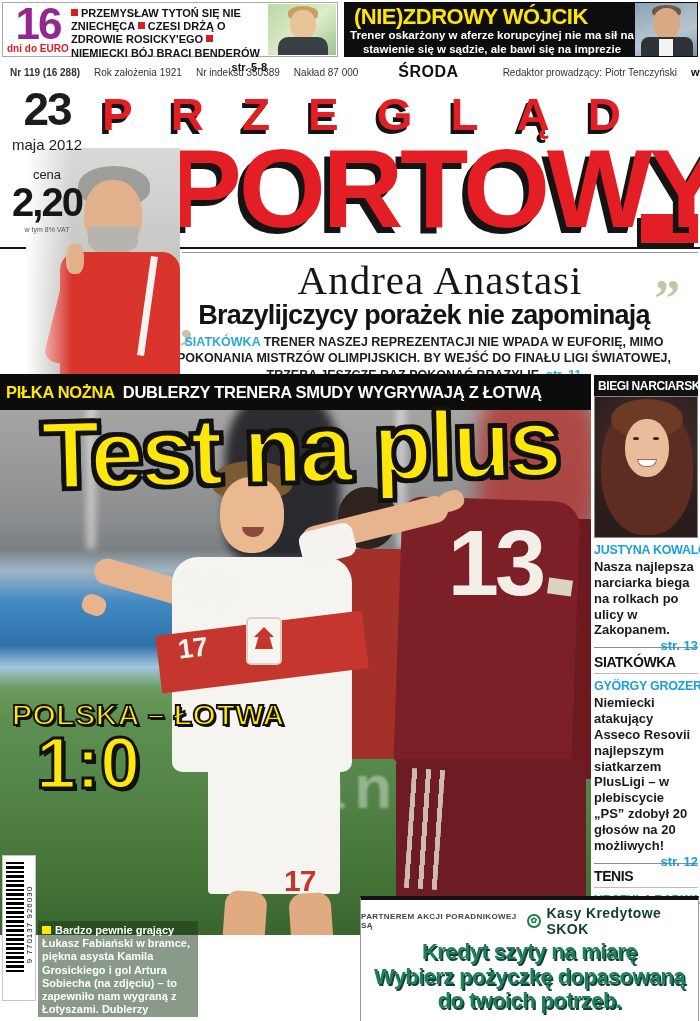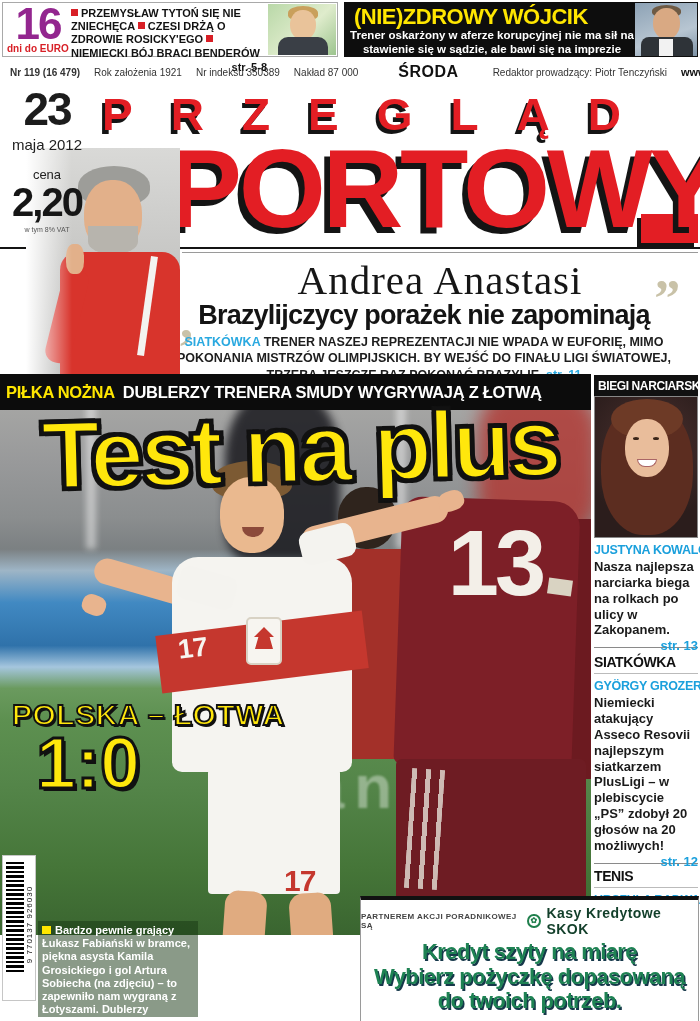--- a/index.html
+++ b/index.html
@@ -27,21 +27,21 @@
   .top-photo2 { position:absolute; right:1px; top:1px; width:62px; height:53px; background:linear-gradient(160deg,#8da2b5,#b8c6d2 60%,#7e93a6); overflow:hidden; }
   .tp2-head { position:absolute; left:18px; top:5px; width:27px; height:31px; border-radius:48%; background:#d9a983; }
   .tp2-hair { position:absolute; left:17px; top:2px; width:29px; height:12px; border-radius:50% 50% 35% 35%; background:#6e5a44; }
   .tp2-body { position:absolute; left:6px; top:34px; width:52px; height:20px; background:#2e3338; border-radius:8px 8px 0 0; }
   .tp2-shirt { position:absolute; left:24px; top:36px; width:14px; height:18px; background:#f2f2f2; }
 
   
   .infobar { position:absolute; left:0; top:60px; width:700px; height:24px; display:flex; align-items:center; padding:0 10px; gap:14px; }
   .infobar span { font-size:10px; color:#333; white-space:nowrap; }
   .ib-issue { font-weight:700; }
-  .ib-weekday { font-size:16px !important; font-weight:900; color:#111 !important; letter-spacing:0.5px; margin-left:26px; margin-right:20px; }
+  .ib-weekday { font-size:16px !important; font-weight:900; color:#111 !important; letter-spacing:0.5px; margin-left:26px; margin-right:30px; }
   .ib-site { font-weight:800; color:#111 !important; font-size:11px !important; margin-left:auto; }
 
   
   .issue-col { position:absolute; left:0; top:86px; width:94px; text-align:center; z-index:6; }
   .issue-day { font-size:46px; font-weight:800; color:#1c1c1c; line-height:1; letter-spacing:-2px; }
   .issue-month { font-size:15px; color:#222; margin-top:4px; }
   .issue-addr { margin-top:14px; font-size:9px; color:#3a3a3a; line-height:1.35; }
   .issue-price-label { margin-top:14px; font-size:13px; color:#222; }
   .issue-price { font-size:40px; font-weight:800; color:#161616; line-height:1; letter-spacing:-2px; }
   .issue-vat { font-size:7px; color:#555; margin-top:4px; }
@@ -190,21 +190,21 @@
     </div>
     <div class="top-photo2">
       <div class="tp2-hair"></div>
       <div class="tp2-head"></div>
       <div class="tp2-body"></div>
       <div class="tp2-shirt"></div>
     </div>
   </div>
 
   <div class="infobar">
-    <span class="ib-issue">Nr 119 (16 479)</span>
+    <span class="ib-issue">Nr 119 (16 288)</span>
     <span>Rok założenia 1921</span>
     <span>Nr indeksu 350389</span>
     <span>Nakład 87 000</span>
     <span class="ib-weekday">ŚRODA</span>
     <span>Redaktor prowadzący: Piotr Tenczyński</span>
     <span class="ib-site">www.przegladsportowy.pl</span>
   </div>
 
   <div class="issue-col">
     <div class="issue-day">23</div>

